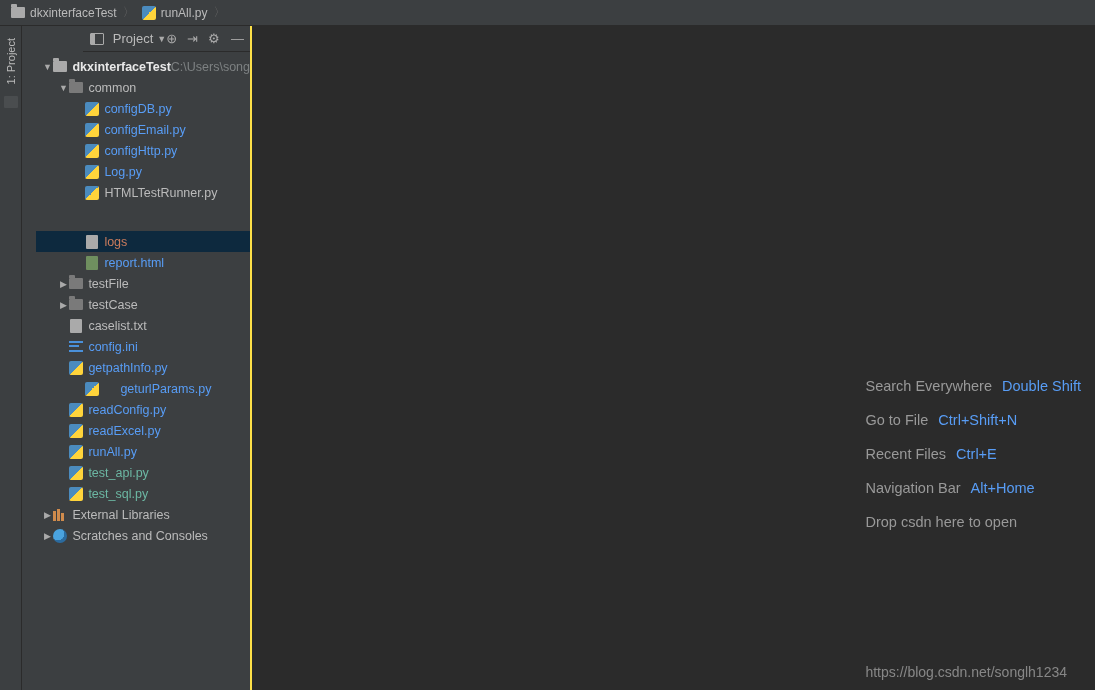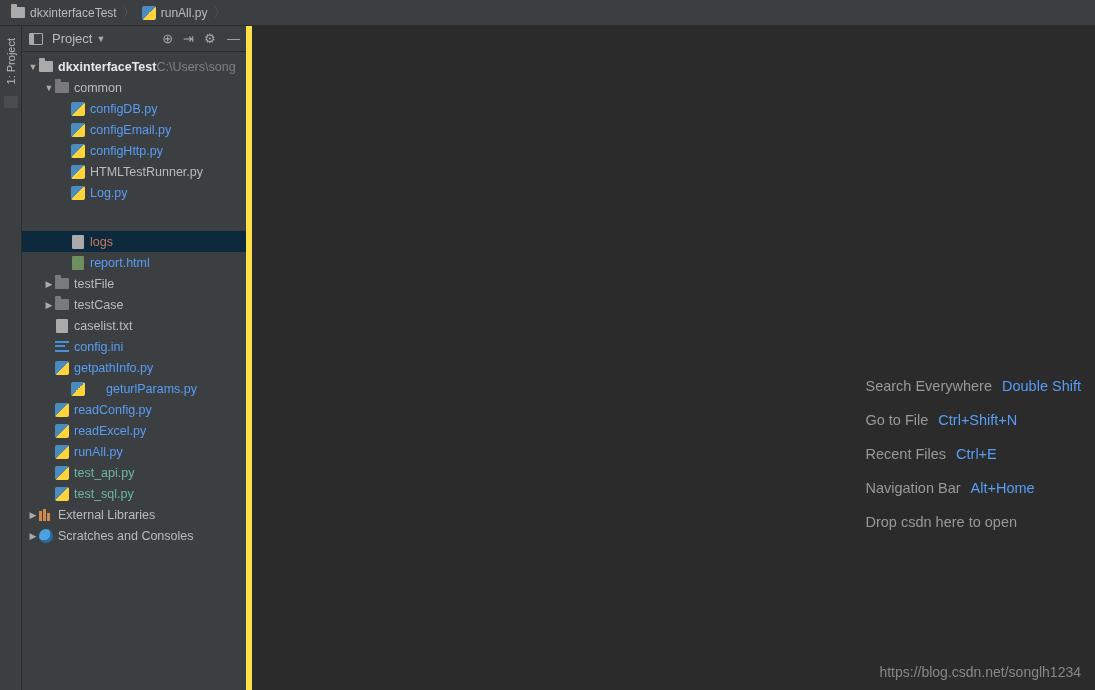--- a/index.html
+++ b/index.html
@@ -4,21 +4,21 @@
 <style>
 * { margin: 0; padding: 0; box-sizing: border-box; }
 body { font-family: "Segoe UI", sans-serif; font-size: 13px; background: #2b2b2b; color: #bbb; overflow: hidden; }
 .app { display: flex; flex-direction: column; width: 1095px; height: 690px; background: #3c3f41; }
 .breadcrumb { height: 26px; background: #3c3f41; border-bottom: 1px solid #2b2b2b; display: flex; align-items: center; padding-left: 6px; font-size: 12px; }
 .breadcrumb .crumb { display: flex; align-items: center; padding: 0 4px; color: #bbb; }
 .breadcrumb .sep { color: #666; padding: 0 2px; }
 .main-row { display: flex; flex: 1; min-height: 0; }
 .left-gutter { width: 22px; background: #3c3f41; border-right: 1px solid #2b2b2b; display: flex; flex-direction: column; align-items: center; padding-top: 6px; }
 .left-gutter .vtab { writing-mode: vertical-rl; transform: rotate(180deg); font-size: 11px; color: #bbb; padding: 6px 0; cursor: pointer; }
-.project-panel { width: 230px; background: #3c3f41; border-right: 6px solid #fde047; display: flex; flex-direction: column; }
+.project-panel { width: 230px; background: #3c3f41; border-right: 2px solid #fde047; display: flex; flex-direction: column; align-items: flex-end; }
 .panel-header { height: 26px; display: flex; align-items: center; padding: 0 6px; border-bottom: 1px solid #2b2b2b; }
 .panel-header .title { flex: 1; display: flex; align-items: center; gap: 4px; }
 .panel-header .down { font-size: 9px; color: #aaa; }
 .panel-icons { display: flex; gap: 10px; color: #aaa; }
 .panel-icons span { cursor: pointer; font-size: 13px; }
 .tree { flex: 1; overflow: auto; padding-top: 4px; }
 .tree-row { display: flex; align-items: center; height: 21px; white-space: nowrap; cursor: pointer; }
 .tree-row.selected { background: #0d293e; }
 .arrow { width: 10px; text-align: center; font-size: 9px; color: #aaa; flex-shrink: 0; }
 .arrow.open::before { content: "▼"; }
@@ -31,21 +31,21 @@
 .cblue { color: #589df6; }
 .cteal { color: #6cb7a3; }
 .corange { color: #c97b5c; }
 .cwhite { color: #e8e8e8; font-weight: 600; }
 .cgrey { color: #7d8182; }
 .editor-area { flex: 1; background: #2b2b2b; position: relative; }
 .empty-hints { position: absolute; right: 14px; top: 352px; display: flex; flex-direction: column; gap: 18px; align-items: flex-start; }
 .hint-row { display: flex; align-items: center; gap: 10px; font-size: 14.5px; }
 .hint-label { color: #999; }
 .hint-key { color: #589df6; }
-.watermark { position: absolute; right: 14px; bottom: 10px; color: #b8b8b8; font-size: 14px; opacity: 0.65; }
+.watermark { position: absolute; right: 28px; bottom: 10px; color: #b8b8b8; font-size: 14px; opacity: 0.65; }
 .mini-folder { width: 14px; height: 11px; background: #aaa; border-radius: 1px; position: relative; }
 .mini-folder::before { content: ""; position: absolute; top: -3px; left: 0; width: 6px; height: 3px; background: #aaa; border-radius: 1px 1px 0 0; }
 .mini-folder.grey { background: #7a7a7a; }
 .mini-folder.grey::before { background: #7a7a7a; }
 .mini-py { width: 14px; height: 14px; background: linear-gradient(135deg, #4b8bbe 50%, #ffd43b 50%); border-radius: 2px; }
 .mini-file { width: 12px; height: 14px; background: #aaa; border-radius: 1px; }
 .mini-html { width: 12px; height: 14px; background: #6f8f5f; border-radius: 1px; }
 .mini-ini { width: 14px; height: 14px; display: flex; flex-direction: column; justify-content: space-around; }
 .mini-ini i { height: 2px; background: #4a90d9; width: 100%; }
 .mini-ini i:nth-child(2) { width: 70%; }
@@ -138,28 +138,28 @@
             <span class="ticon">
               <span class="mini-py"></span>
             </span>
             <span class="tlabel cblue">configHttp.py</span>
           </div>
           <div class="tree-row" style="padding-left: 38px;">
             <span class="arrow none"></span>
             <span class="ticon">
               <span class="mini-py"></span>
             </span>
+            <span class="tlabel cblue">Log.py</span>
+          </div>
+          <div class="tree-row" style="padding-left: 38px;">
+            <span class="arrow none"></span>
+            <span class="ticon">
+              <span class="mini-py"></span>
+            </span>
             <span class="tlabel cnormal">HTMLTestRunner.py</span>
-          </div>
-          <div class="tree-row" style="padding-left: 38px;">
-            <span class="arrow none"></span>
-            <span class="ticon">
-              <span class="mini-py"></span>
-            </span>
-            <span class="tlabel cblue">Log.py</span>
           </div>
           <div class="tree-row selected" style="padding-left: 38px; margin-top: 28px;">
             <span class="arrow none"></span>
             <span class="ticon">
               <span class="mini-file"></span>
             </span>
             <span class="tlabel corange">logs</span>
           </div>
           <div class="tree-row" style="padding-left: 38px;">
             <span class="arrow none"></span>

